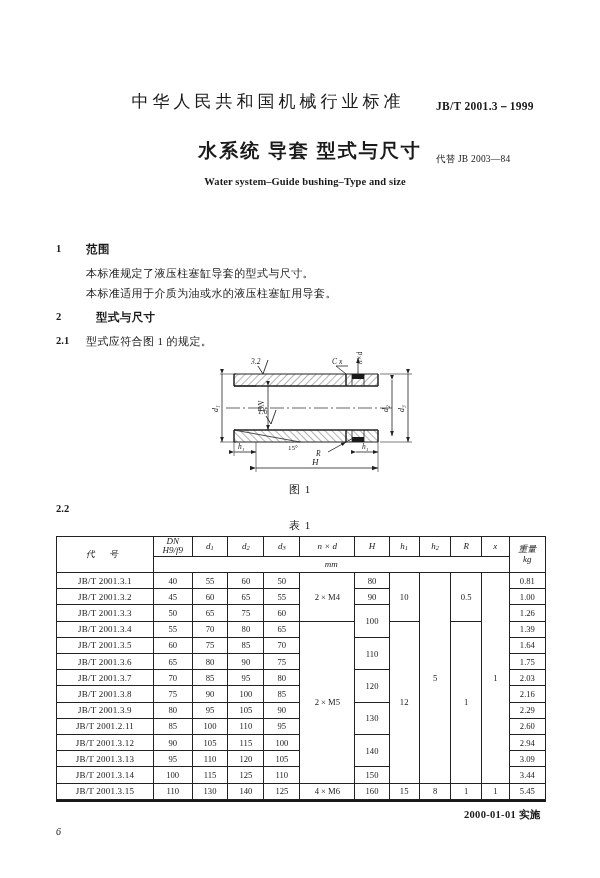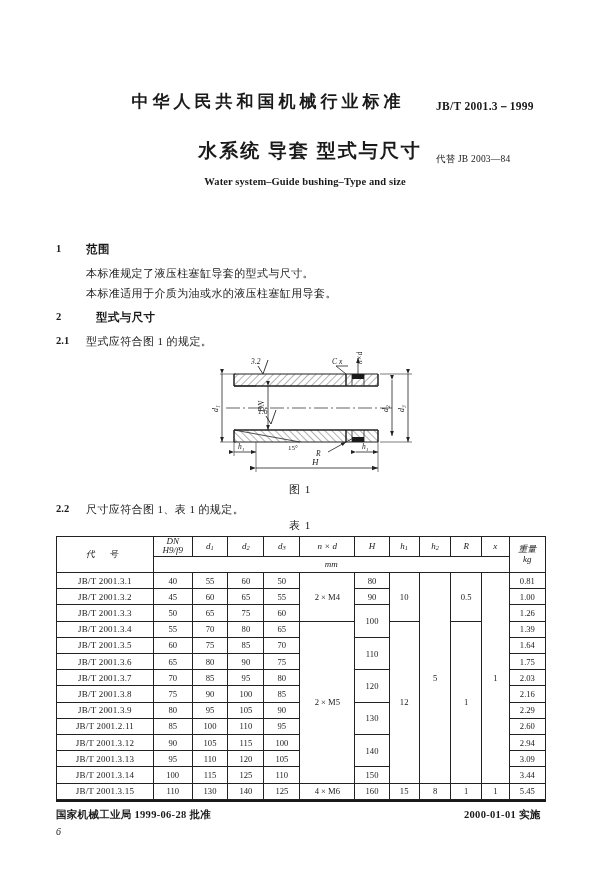--- a/index.html
+++ b/index.html
@@ -22,21 +22,21 @@
     height: 878px;
   }
 
   
   .hdr-main-title {
     position: absolute;
     left: 0; top: 90px;
     width: 518px;
     text-align: center;
     font-size: 17px;
-    font-weight: bold;
+    font-weight: normal;
     letter-spacing: 4px;
     padding-left: 18px;
     box-sizing: border-box;
   }
   .hdr-std-no {
     position: absolute;
     left: 436px; top: 99px;
     font-size: 11.5px;
     font-weight: bold;
     letter-spacing: 0.3px;
@@ -212,21 +212,20 @@
   <div class="sec" style="left:86px; top:266px;">本标准规定了液压柱塞缸导套的型式与尺寸。</div>
   <div class="sec" style="left:86px; top:286px;">本标准适用于介质为油或水的液压柱塞缸用导套。</div>
 
   <div class="sec-num" style="left:56px; top:311px;">2</div>
   <div class="sec sec-head" style="left:96px; top:310px;text-align:center;">型式与尺寸</div>
 
   <div class="sec-num" style="left:56px; top:335px;">2.1</div>
   <div class="sec" style="left:86px; top:334px;">型式应符合图 1 的规定。</div>
 
   <div class="sec-num" style="left:56px; top:503px;">2.2</div>
-  <div class="sec" style="left:86px; top:502px;">尺寸应符合图 1、表 1 的规定。</div>
 
   <div class="figure-wrap">
     <svg width="240" height="148" viewBox="0 0 240 148">
       <defs>
         <pattern id="hatchA" width="5" height="5" patternTransform="rotate(45)" patternUnits="userSpaceOnUse">
           <line x1="0" y1="0" x2="0" y2="5" stroke="#222" stroke-width="0.7"></line>
         </pattern>
         <pattern id="hatchB" width="5" height="5" patternTransform="rotate(-45)" patternUnits="userSpaceOnUse">
           <line x1="0" y1="0" x2="0" y2="5" stroke="#222" stroke-width="0.7"></line>
         </pattern>
@@ -513,17 +512,16 @@
           <td>15</td>
           <td>8</td>
           <td>1</td>
           <td>1</td>
           <td>5.45</td>
         </tr>
       </tbody>
   </table>
 
   <div class="footer-rule"></div>
-  <div class="footer-left">国家机械工业局 1999-06-28 批准</div>
   <div class="footer-right">2000-01-01  实施</div>
   <div class="page-num">6</div>
 
 </div>
 
 </body></html>

